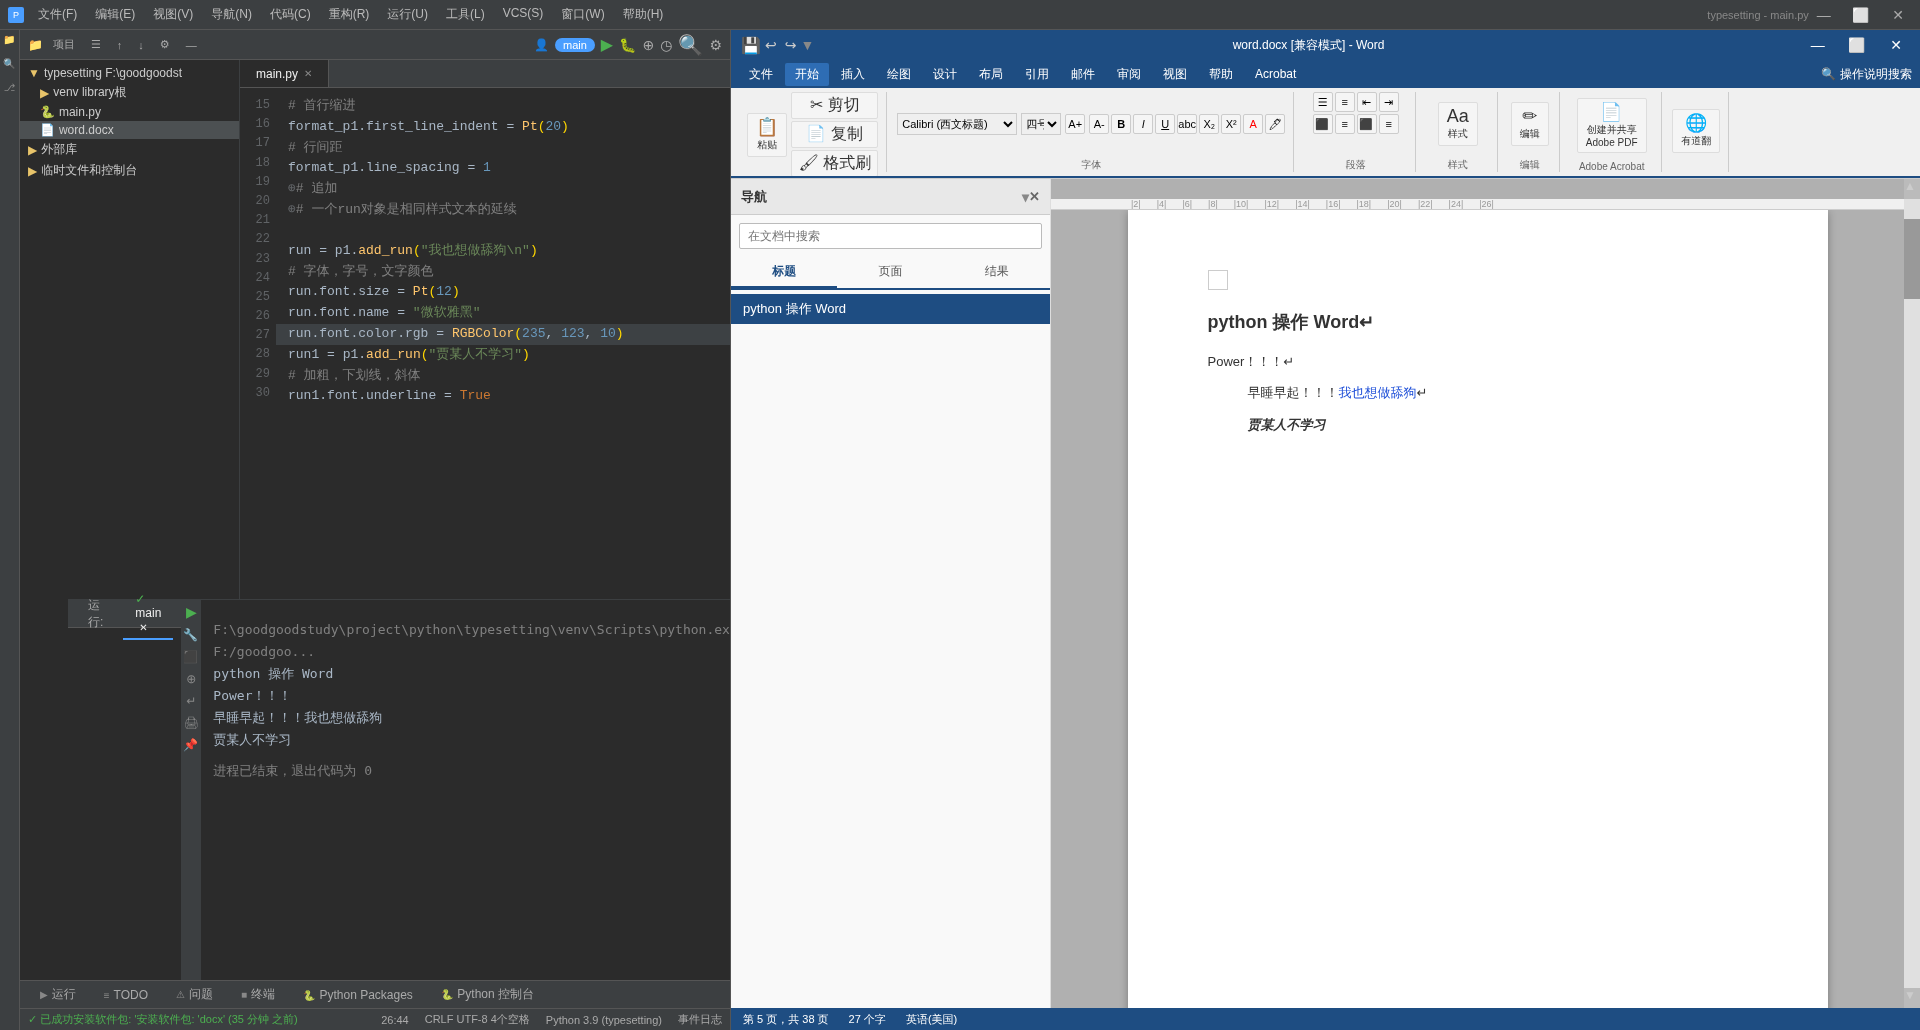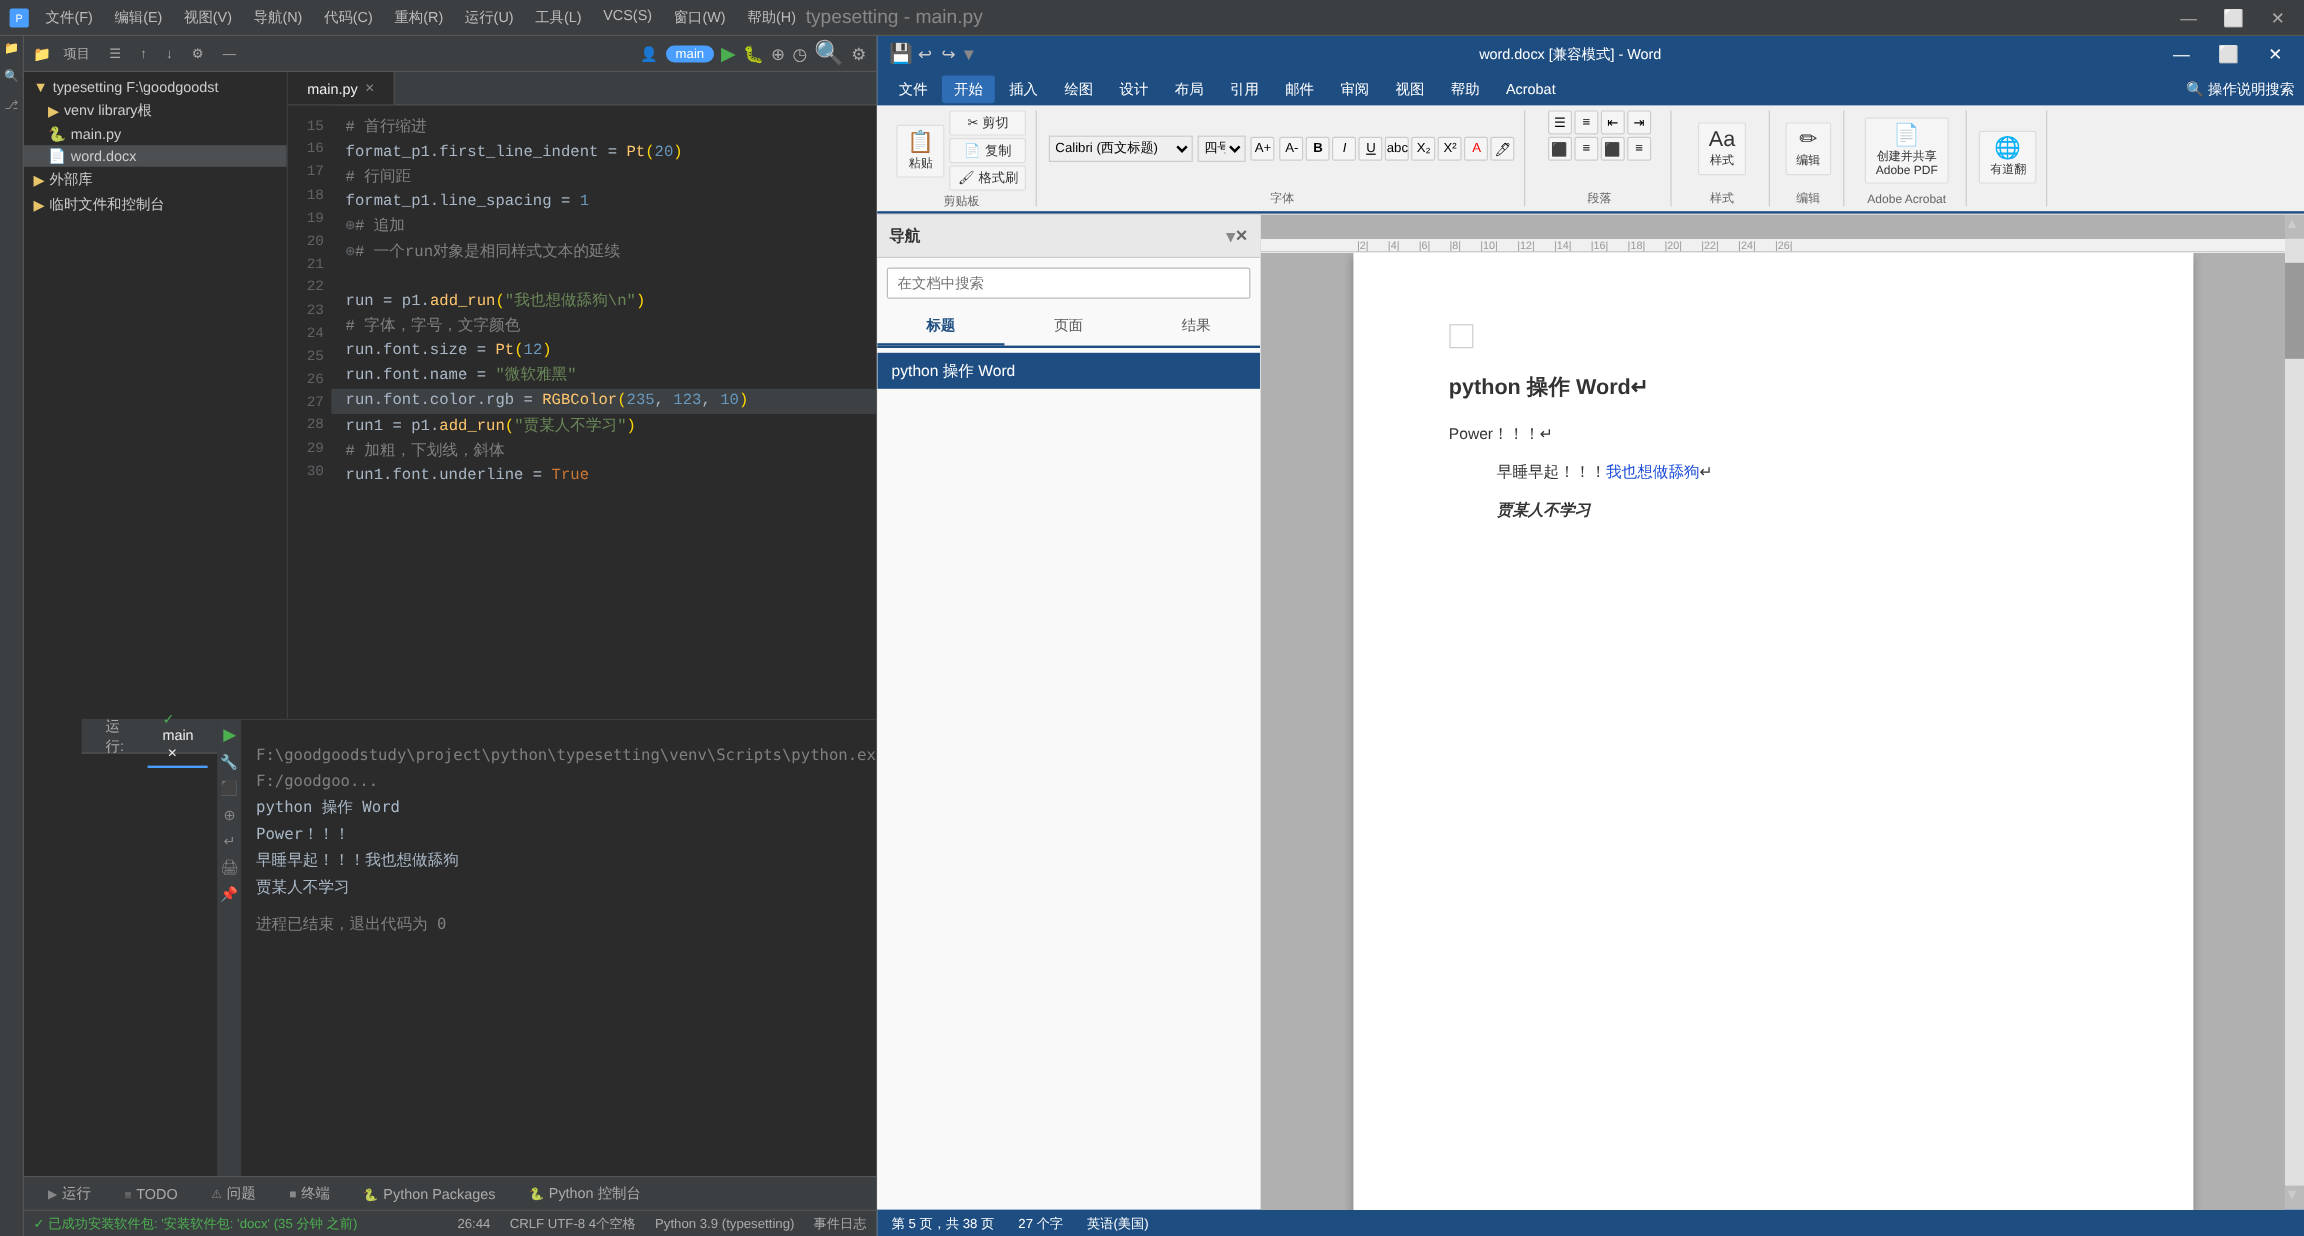--- a/index.html
+++ b/index.html
@@ -3,21 +3,21 @@
   <meta charset="utf-8">
   <style>
     * { box-sizing: border-box; margin: 0; padding: 0; }
     body { font-family: 'Microsoft YaHei', 'SimHei', Arial, sans-serif; font-size: 12px; background: #2b2b2b; color: #ccc; width: 1920px; height: 1030px; overflow: hidden; }
 
     
     #title-bar { background: #3c3f41; height: 30px; display: flex; align-items: center; padding: 0 8px; border-bottom: 1px solid #555; }
     #title-bar .app-icon { width: 16px; height: 16px; background: #4a9eff; border-radius: 2px; margin-right: 6px; font-size: 9px; color: white; display: flex; align-items: center; justify-content: center; }
     #title-bar .menu-items { display: flex; gap: 2px; }
     #title-bar .menu-item { padding: 2px 8px; font-size: 12px; color: #bbb; cursor: pointer; border-radius: 2px; }
-    #title-bar .title-center { flex: 1; text-align: left; color: #888; font-size: 16px; }
+    #title-bar .title-center { flex: 1; text-align: right; color: #888; font-size: 11px; }
     #title-bar .win-controls { display: flex; gap: 6px; margin-left: auto; }
 
     
     #main { display: flex; height: calc(1030px - 30px); }
 
     
     #activity-bar { width: 20px; background: #3c3f41; border-right: 1px solid #555; display: flex; flex-direction: column; align-items: center; padding: 4px 0; gap: 8px; }
     #activity-bar .act-icon { width: 16px; height: 16px; color: #888; font-size: 10px; text-align: center; cursor: pointer; }
 
     
@@ -96,21 +96,21 @@
 
     
     #word-ribbon-bar { background: #f0f0f0; border-bottom: 1px solid #ccc; }
     #word-menu-bar { height: 28px; background: #1e4d82; display: flex; align-items: center; padding: 0 8px; gap: 2px; justify-content: space-between; }
     #word-menu-bar .wmenu { padding: 3px 10px; color: white; font-size: 12px; cursor: pointer; border-radius: 2px; }
     #word-menu-bar .wmenu:hover, #word-menu-bar .wmenu.active { background: #2e6db4; }
     #word-ribbon { height: 90px; background: #f0f0f0; border-bottom: 2px solid #1e4d82; display: flex; align-items: stretch; padding: 4px 8px; gap: 2px; overflow: hidden; }
     .ribbon-group { display: flex; flex-direction: column; align-items: center; justify-content: space-between; border-right: 1px solid #ccc; padding: 0 8px; min-width: 50px; }
     .ribbon-group-label { font-size: 10px; color: #666; margin-top: 2px; }
     .ribbon-group-content { display: flex; gap: 4px; align-items: center; flex: 1; }
-    .rb-btn { padding: 2px 6px; font-size: 11px; background: #f5f5f5; border: 1px solid #ddd; cursor: pointer; border-radius: 2px; color: #333; }
+    .rb-btn { padding: 2px 6px; font-size: 16px; background: #f5f5f5; border: 1px solid #ddd; cursor: pointer; border-radius: 2px; color: #333; }
     .rb-btn.large { padding: 4px 8px; font-size: 11px; display: flex; flex-direction: column; align-items: center; gap: 2px; }
     .rb-icon { font-size: 18px; line-height: 1; }
     .rb-label { font-size: 10px; }
     .font-selector { width: 120px; height: 22px; font-size: 11px; border: 1px solid #ccc; }
     .size-selector { width: 40px; height: 22px; font-size: 11px; border: 1px solid #ccc; }
     .font-btns { display: flex; gap: 2px; flex-wrap: wrap; }
     .fb { width: 20px; height: 20px; border: 1px solid #ccc; background: #f5f5f5; cursor: pointer; font-size: 11px; display: flex; align-items: center; justify-content: center; border-radius: 2px; }
     .fb.bold { font-weight: bold; }
     .fb.italic { font-style: italic; }
     .fb.underline { text-decoration: underline; }

